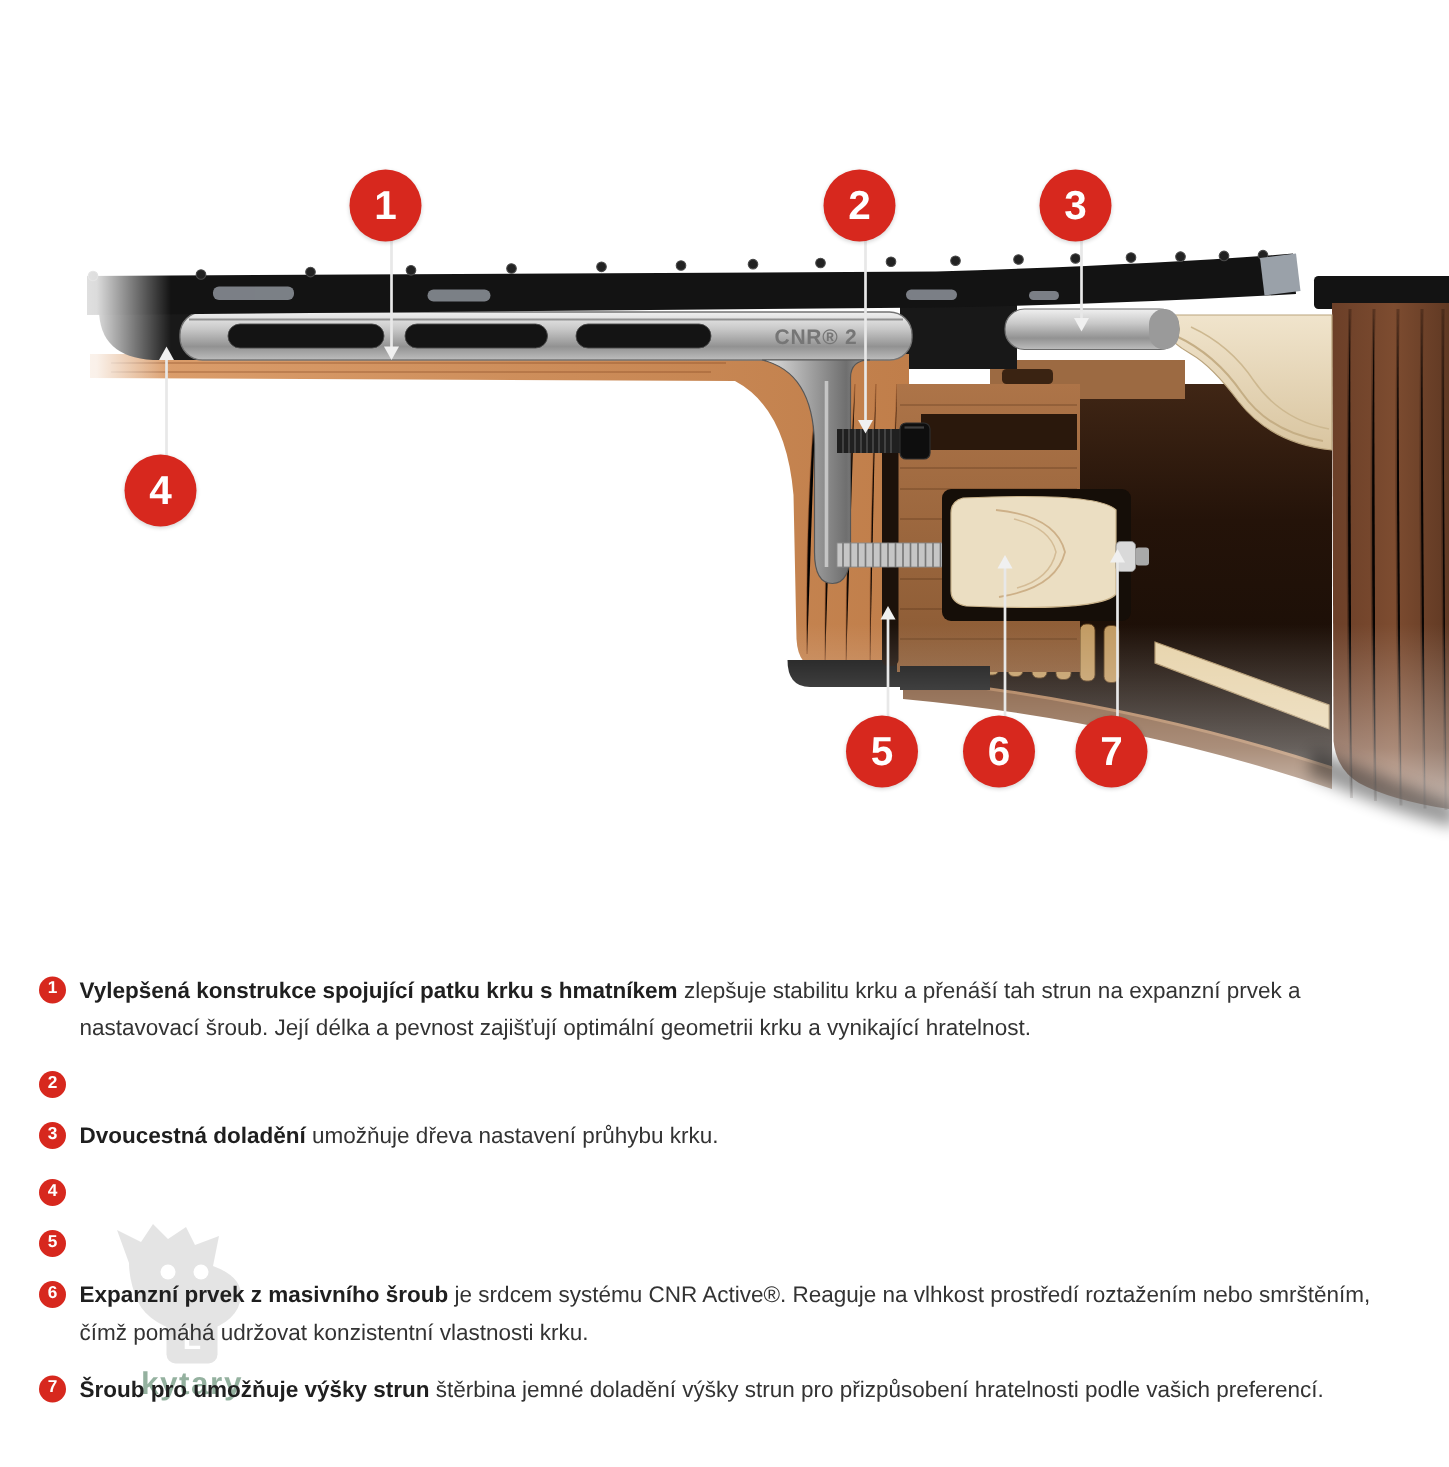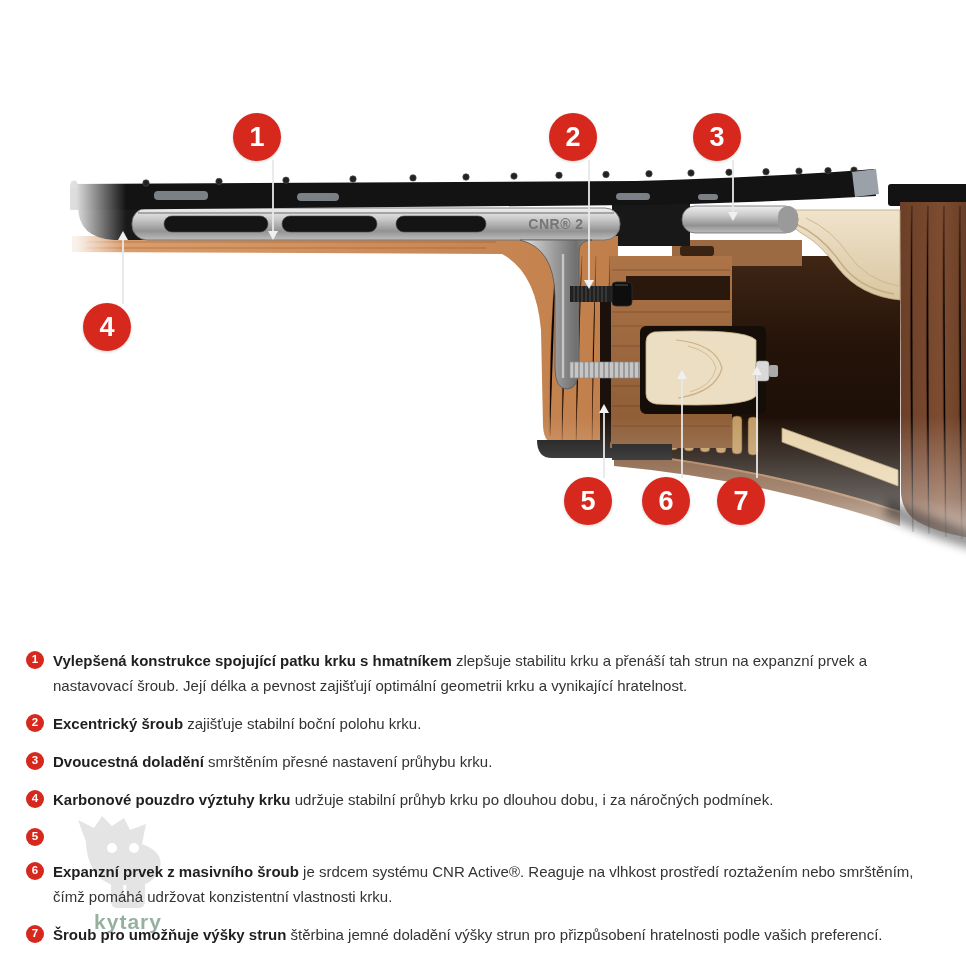--- a/index.html
+++ b/index.html
@@ -1,21 +1,21 @@
 <!DOCTYPE html>
 <html style="--red: #d7281e;"><head>
 <meta charset="utf-8">
 <style>
   :root { --red:#d7281e; }
   html,body { margin:0; padding:0; background:#fff; }
   .page {
     position:relative; width:966px; height:978px; background:#fff;
     overflow:hidden; font-family:"Liberation Sans", sans-serif;
   }
-  .illustration { position:absolute; top:0; left:16px; width:786px; height:600px; z-index:0; }
+  .illustration { position:absolute; top:0; left:4px; width:786px; height:600px; z-index:0; }
   .callout {
     position:absolute; width:48px; height:48px; border-radius:50%;
     background:var(--red); color:#fff; display:flex; align-items:center; justify-content:center;
     font-weight:bold; font-size:27px; line-height:1; z-index:3;
     box-shadow:0 1px 3px rgba(0,0,0,.18);
   }
   .legend { position:absolute; left:26px; top:648px; width:892px; z-index:2; }
   .legend-item { display:flex; gap:9px; margin-bottom:13px; align-items:flex-start; }
   .bullet {
     flex:0 0 18px; width:18px; height:18px; border-radius:50%;
@@ -306,29 +306,27 @@
     <div class="wm-word">kytary</div>
   </div>
 
   <div class="legend">
     <div class="legend-item">
       <span class="bullet">1</span>
       <p class="legend-text"><b>Vylepšená konstrukce spojující patku krku s hmatníkem</b><span> zlepšuje stabilitu krku a přenáší tah strun na expanzní prvek a nastavovací šroub. Její délka a pevnost zajišťují optimální geometrii krku a vynikající hratelnost.</span></p>
     </div>
     <div class="legend-item">
       <span class="bullet">2</span>
-      <p class="legend-text"><b>Excentrický šroub</b><span> zajišťuje stabilní boční polohu krku.</span></p>
     </div>
     <div class="legend-item">
       <span class="bullet">3</span>
-      <p class="legend-text"><b>Dvoucestná doladění</b><span> smrštěním přesné nastavení průhybu krku.</span></p>
+      <p class="legend-text"><b>Dvoucestná doladění</b><span> umožňuje dřeva nastavení průhybu krku.</span></p>
     </div>
     <div class="legend-item">
       <span class="bullet">4</span>
-      <p class="legend-text"><b>Karbonové pouzdro výztuhy krku</b><span> udržuje stabilní průhyb krku po dlouhou dobu, i za náročných podmínek.</span></p>
     </div>
     <div class="legend-item">
       <span class="bullet">5</span>
     </div>
     <div class="legend-item">
       <span class="bullet">6</span>
       <p class="legend-text"><b>Expanzní prvek z masivního šroub</b><span> je srdcem systému CNR Active®. Reaguje na vlhkost prostředí roztažením nebo smrštěním, čímž pomáhá udržovat konzistentní vlastnosti krku.</span></p>
     </div>
     <div class="legend-item">
       <span class="bullet">7</span>

